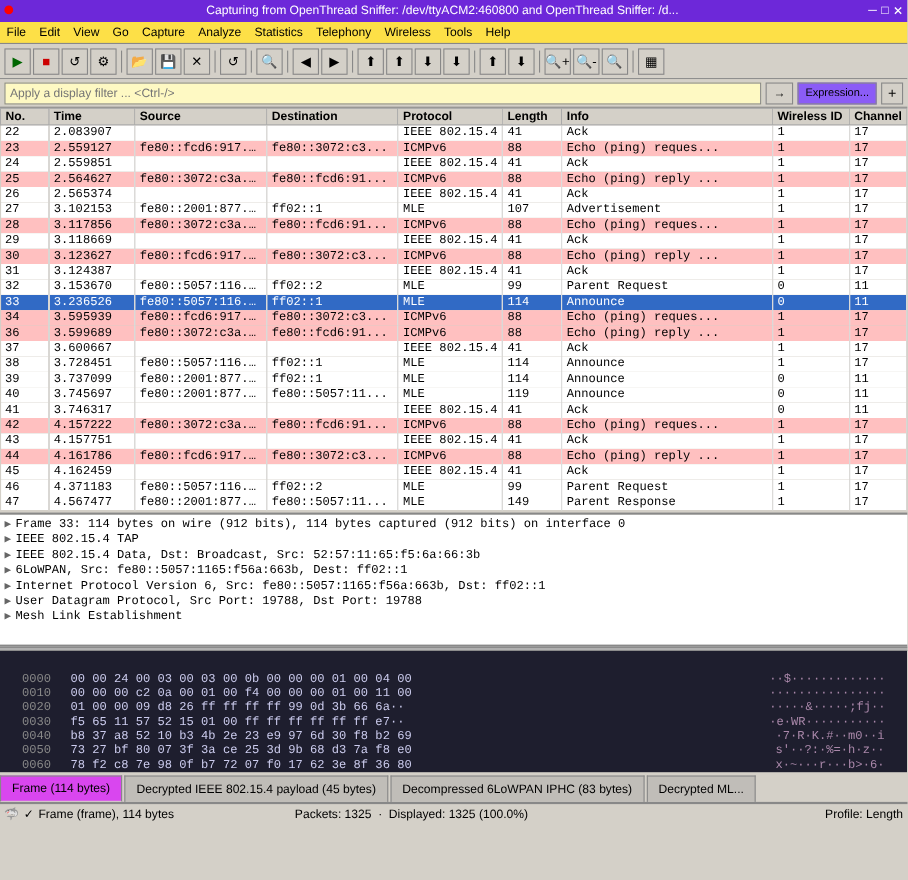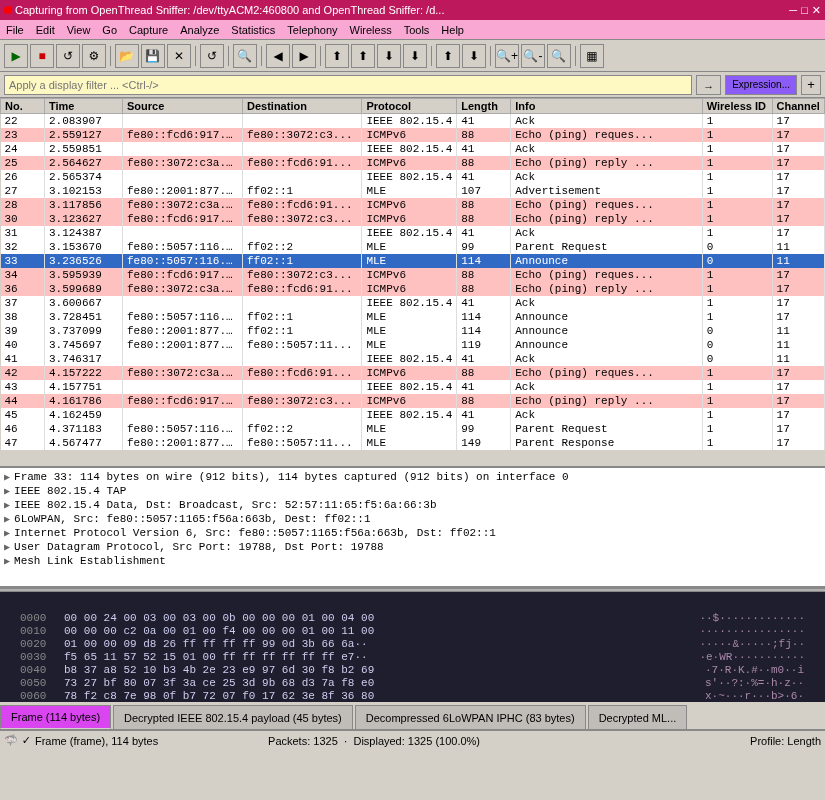--- a/index.html
+++ b/index.html
@@ -1,24 +1,24 @@
 <!DOCTYPE html>
 <html><head>
   <meta charset="utf-8">
   <style>
     * { margin: 0; padding: 0; box-sizing: border-box; }
     body { font-family: 'Courier New', monospace; font-size: 11px; background: #d4d0c8; color: #000; width: 825px; height: 800px; overflow: hidden; }
     
     
-    #titlebar { background: #be185d; color: #fff; height: 20px; display: flex; align-items: center; padding: 0 4px; font-size: 11px; font-family: sans-serif; }
+    #titlebar { background: #6d28d9; color: #fff; height: 20px; display: flex; align-items: center; padding: 0 4px; font-size: 11px; font-family: sans-serif; text-align: center; }
     .win-dot { width: 8px; height: 8px; border-radius: 50%; display: inline-block; margin-right: 3px; }
     .win-dot.red { background: #f00; }
 
     
-    #menubar { background: #f9a8d4; height: 20px; display: flex; align-items: center; font-family: sans-serif; font-size: 11px; border-bottom: 1px solid #888; }
+    #menubar { background: #fde047; height: 20px; display: flex; align-items: center; font-family: sans-serif; font-size: 11px; border-bottom: 1px solid #888; }
     .menu-item { padding: 2px 6px; cursor: pointer; }
 
     
     #toolbar { background: #d4d0c8; height: 32px; display: flex; align-items: center; padding: 2px 4px; gap: 2px; border-bottom: 1px solid #888; }
     .tb-btn { width: 24px; height: 24px; background: #d4d0c8; border: 1px solid #888; display: flex; align-items: center; justify-content: center; cursor: pointer; font-size: 12px; }
     .tb-sep { width: 1px; height: 20px; background: #888; margin: 0 2px; }
     .tb-btn.red-icon { color: #cc0000; }
 
     
     #filterbar { background: #d4d0c8; height: 26px; display: flex; align-items: center; padding: 2px 4px; gap: 4px; border-bottom: 1px solid #888; }
@@ -228,20 +228,31 @@
           <td>28</td>
           <td>3.117856</td>
           <td>fe80::3072:c3a...</td>
           <td>fe80::fcd6:91...</td>
           <td>ICMPv6</td>
           <td>88</td>
           <td>Echo (ping) reques...</td>
           <td>1</td>
           <td>17</td>
         </tr>
+        <tr class="row-white">
+          <td>29</td>
+          <td>3.118669</td>
+          <td></td>
+          <td></td>
+          <td>IEEE 802.15.4</td>
+          <td>41</td>
+          <td>Ack</td>
+          <td>1</td>
+          <td>17</td>
+        </tr>
         <tr class="row-pink">
           <td>30</td>
           <td>3.123627</td>
           <td>fe80::fcd6:917...</td>
           <td>fe80::3072:c3...</td>
           <td>ICMPv6</td>
           <td>88</td>
           <td>Echo (ping) reply ...</td>
           <td>1</td>
           <td>17</td>

